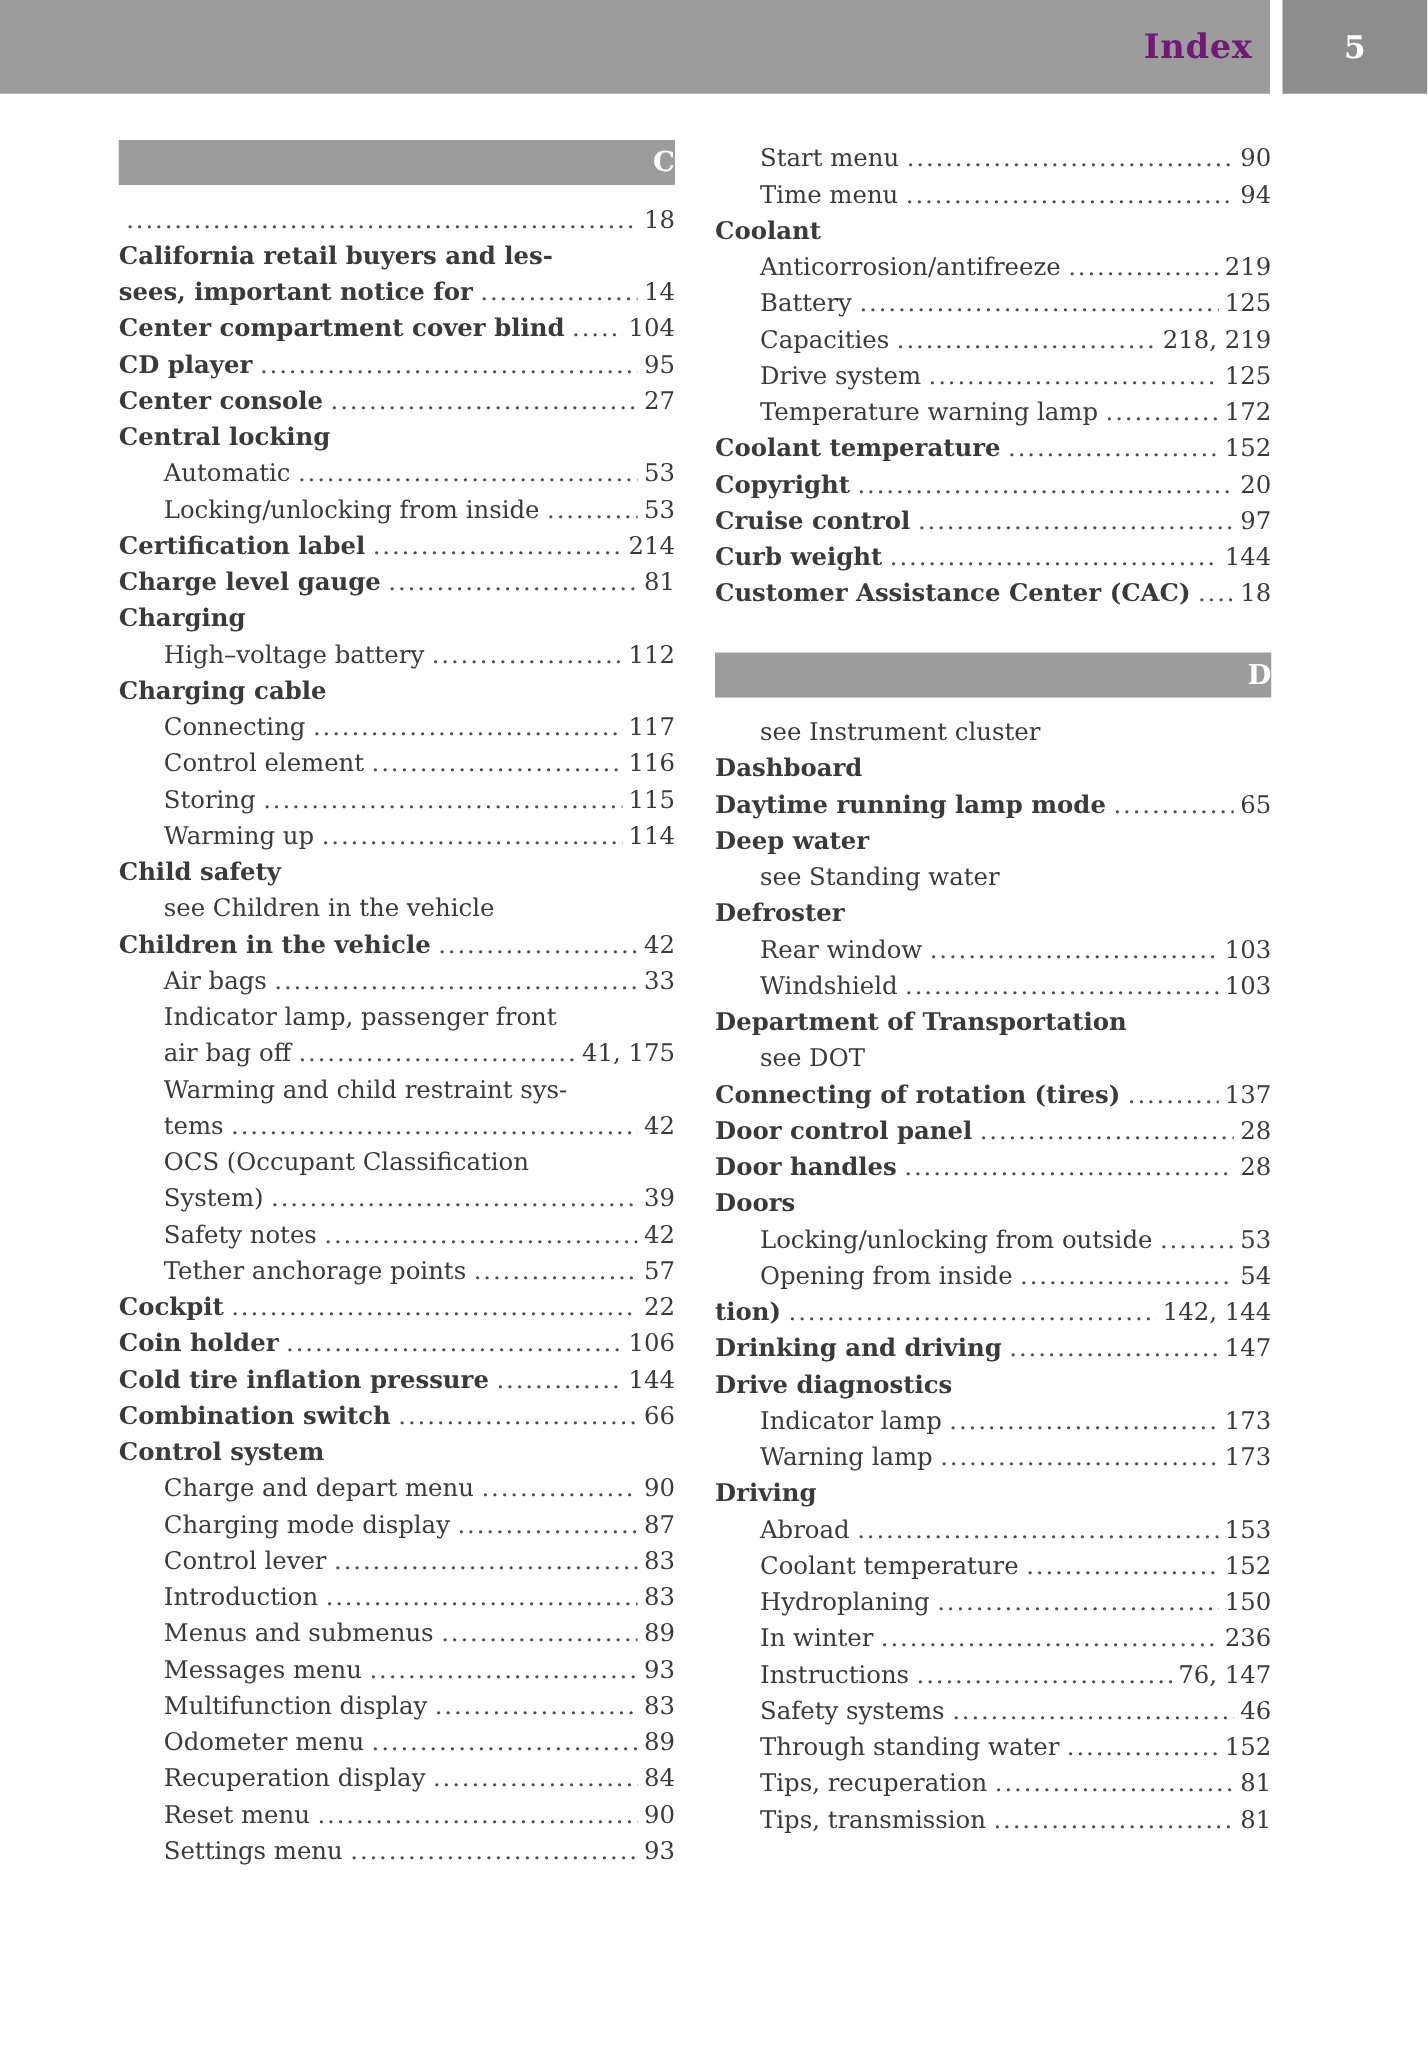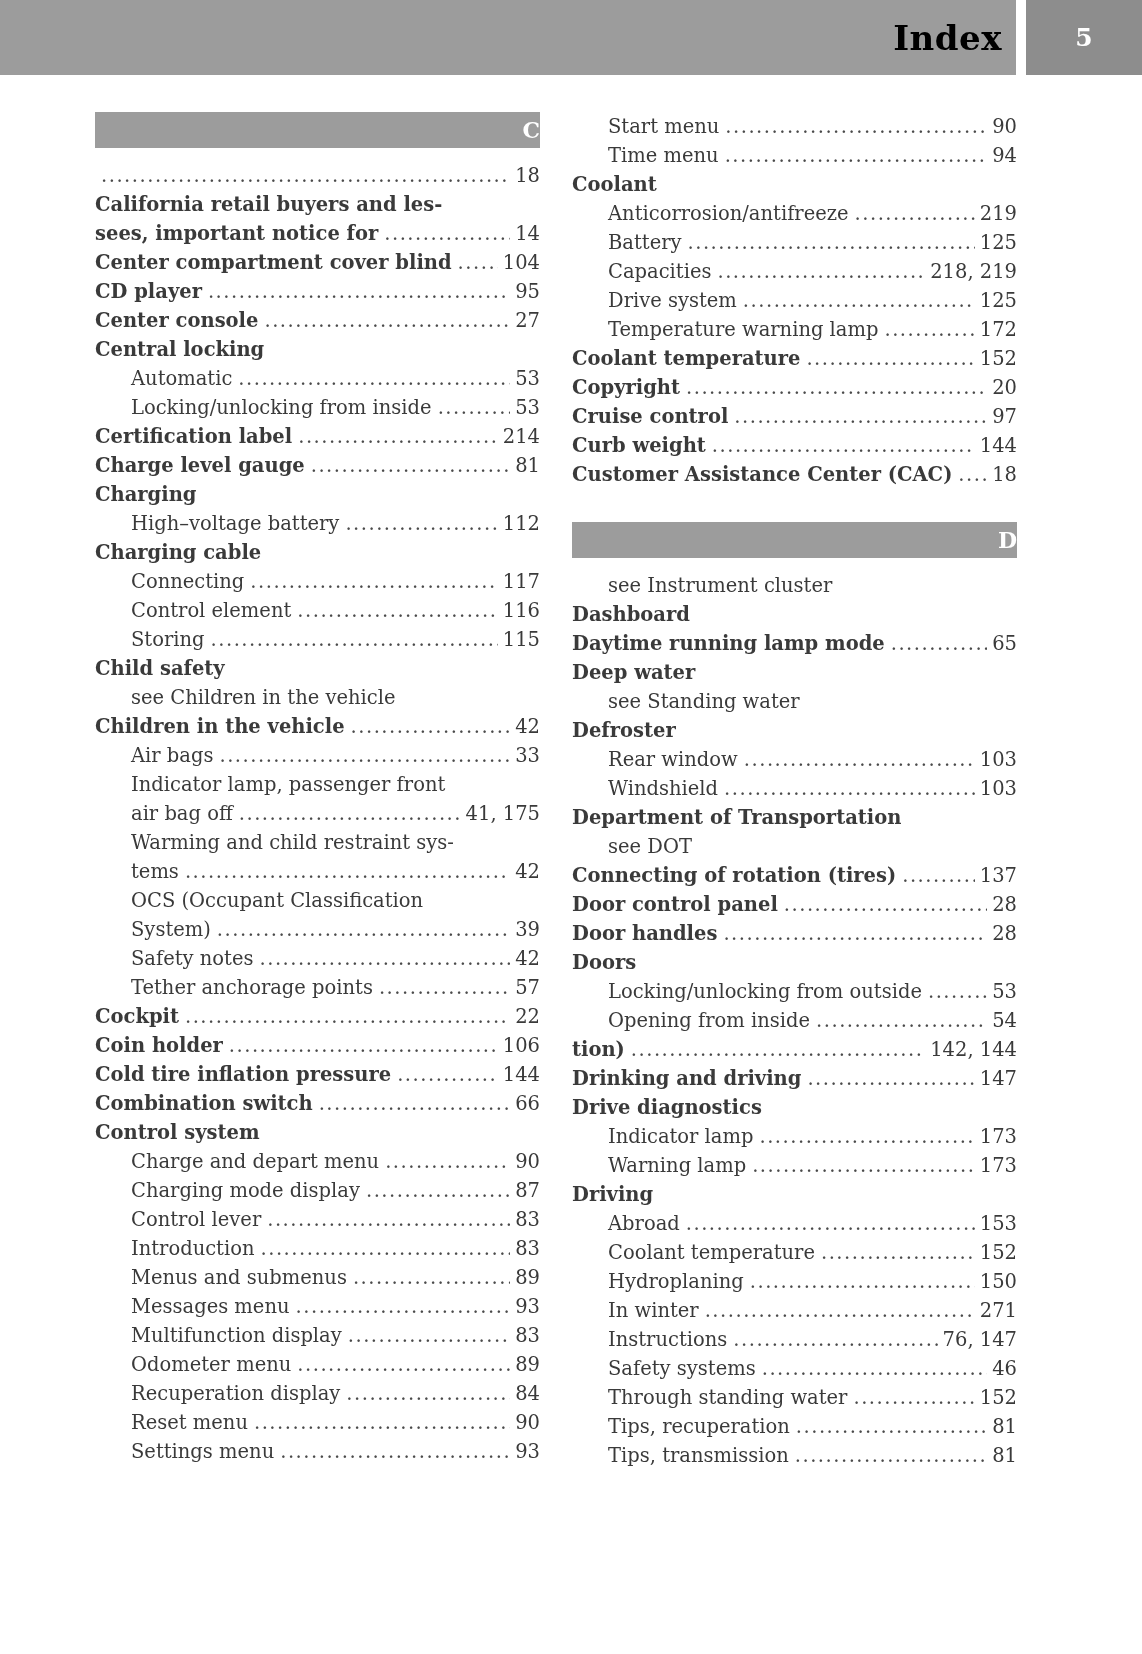--- a/index.html
+++ b/index.html
@@ -18,23 +18,23 @@
   }
   .band {
     flex: 1;
     background: #9c9c9c;
     display: flex;
     align-items: center;
     justify-content: flex-end;
     padding-right: 14px;
   }
   .band .title {
-    color: #000000;
+    color: #701a75;
     font-weight: bold;
-    font-size: 34px;
+    font-size: 27px;
     letter-spacing: 0.5px;
   }
   .header-gap {
     width: 10px;
     background: #ffffff;
   }
   .pagebox {
     width: 116px;
     background: #8d8d8d;
     color: #ffffff;
@@ -179,20 +179,25 @@
         <div class="row sub">
           <span class="txt">Control element</span>
           <span class="leader"></span>
           <span class="page">116</span>
         </div>
         <div class="row sub">
           <span class="txt">Storing</span>
           <span class="leader"></span>
           <span class="page">115</span>
         </div>
+        <div class="row sub">
+          <span class="txt">Warming up</span>
+          <span class="leader"></span>
+          <span class="page">114</span>
+        </div>
         <div class="row main">
           <span class="txt">Child safety</span>
         </div>
         <div class="row sub">
           <span class="txt">see Children in the vehicle</span>
         </div>
         <div class="row main">
           <span class="txt">Children in the vehicle</span>
           <span class="leader"></span>
           <span class="page">42</span>
@@ -481,21 +486,21 @@
           <span class="page">152</span>
         </div>
         <div class="row sub">
           <span class="txt">Hydroplaning</span>
           <span class="leader"></span>
           <span class="page">150</span>
         </div>
         <div class="row sub">
           <span class="txt">In winter</span>
           <span class="leader"></span>
-          <span class="page">271</span>
+          <span class="page">236</span>
         </div>
         <div class="row sub">
           <span class="txt">Instructions</span>
           <span class="leader"></span>
           <span class="page">76, 147</span>
         </div>
         <div class="row sub">
           <span class="txt">Safety systems</span>
           <span class="leader"></span>
           <span class="page">46</span>

